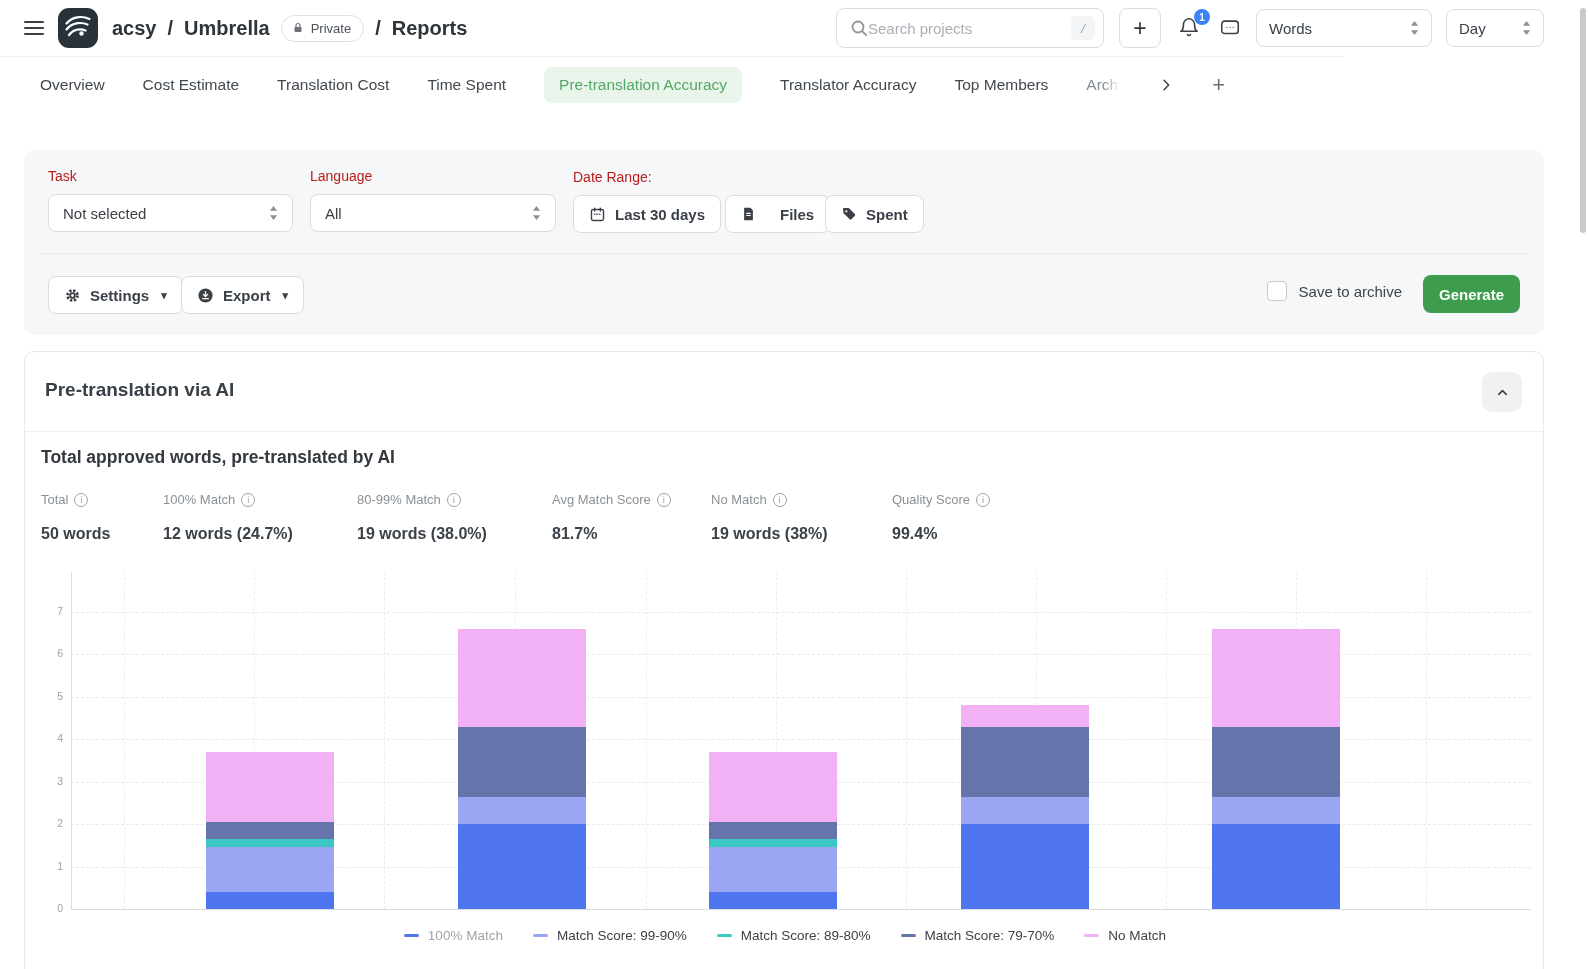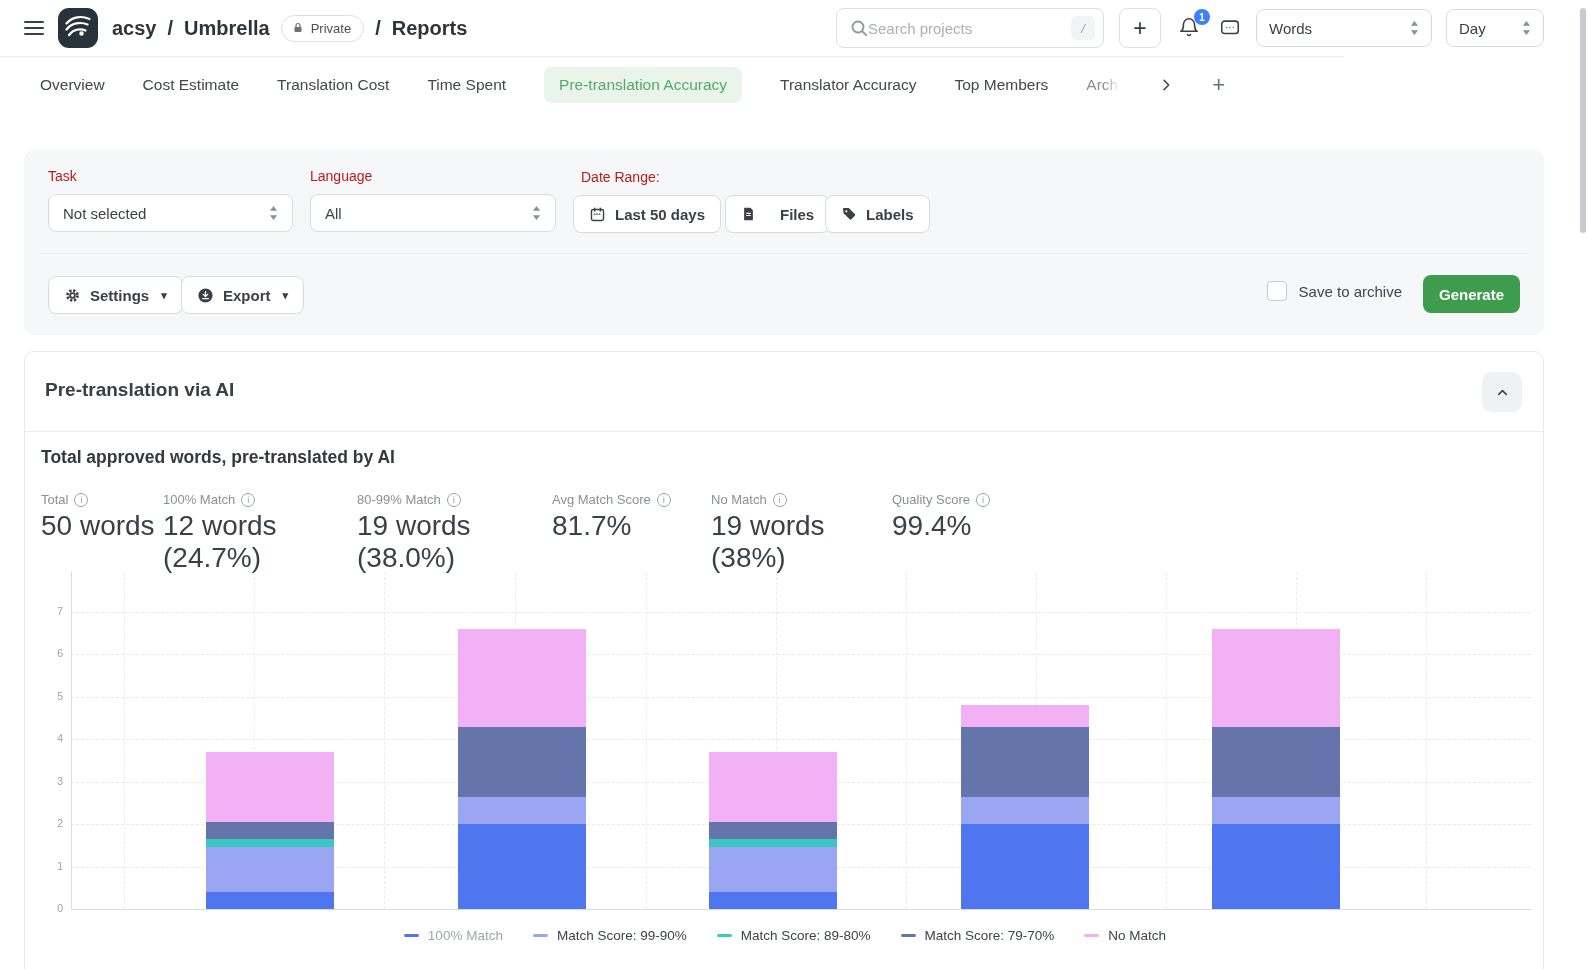--- a/index.html
+++ b/index.html
@@ -84,21 +84,21 @@
   .collapse-btn { position:absolute; right:21px; top:20px; width:40px; height:40px;
     background:#F0F1F2; border:none; border-radius:10px; display:flex; align-items:center;
     justify-content:center; cursor:pointer; }
   .mc-divider { position:absolute; left:0; right:0; top:79px; height:1px; background:#EDEEEF; }
   .mc-subtitle { position:absolute; left:16px; top:95px; font-size:17.5px; font-weight:700; color:#33393F; }
   .stats { position:absolute; left:16px; top:140px; display:flex; }
   .stat-label { font-size:13px; color:#8A9196; display:flex; align-items:center; gap:6px; }
   .info-i { width:14px; height:14px; border:1px solid #9CA2A7; border-radius:50%;
     font-size:9.5px; color:#9CA2A7; display:flex; align-items:center; justify-content:center;
     cursor:pointer; flex:0 0 auto; }
-  .stat-value { margin-top:3px; font-size:28px; font-weight:400; color:#3A4148; }
+  .stat-value { margin-top:18px; font-size:16px; font-weight:700; color:#3A4148; }
 
   
   .chart { position:absolute; left:0; top:220px; width:1520px; height:345px; }
   .ytick { position:absolute; width:38px; text-align:right; font-size:10.5px; color:#9CA2A7; }
   .hgrid { position:absolute; left:46px; right:14px; height:0; border-top:1px dashed #E7E9EB; }
   .vgrid { position:absolute; top:0; height:337px; width:0; border-left:1px dashed #EAECEE; }
   .yaxis { position:absolute; left:46px; top:0; height:337px; width:0; border-left:1px solid #D9DDE0; }
   .xaxis { position:absolute; left:46px; right:14px; top:337px; height:0; border-top:1px solid #D9DDE0; }
   .seg { position:absolute; width:128px; }
   .legend { position:absolute; left:0; top:576px; width:1520px; display:flex;
@@ -219,42 +219,42 @@
 
   <span class="f-label" style="left:286px; top:18px;">Language</span>
   <div class="f-select" style="left:286px; width:246px;">
     <span>All</span>
     <svg width="9" height="16" viewBox="0 0 10 18">
       <path d="M5 1 L9 6.5 L1 6.5 Z" fill="#8A9196"></path>
         <path d="M5 17 L9 11.5 L1 11.5 Z" fill="#8A9196"></path>
     </svg>
   </div>
 
-  <span class="f-label" style="left:549px; top:19px;margin-left:8px;">Date Range:</span>
+  <span class="f-label" style="left:549px; top:19px;">Date Range:</span>
   <div class="f-btn" style="left:549px;">
     <svg width="17" height="17" viewBox="0 0 24 24" fill="none" stroke="#3A4045" stroke-width="2" stroke-linecap="round">
       <rect x="3.5" y="5" width="17" height="15.5" rx="2.5"></rect>
       <path d="M8 3v4 M16 3v4"></path>
       <path d="M7.5 11.5h1 M11 11.5h1 M14.5 11.5h1" stroke-width="1.7"></path>
     </svg>
-    <span>Last 50 days</span>
+    <span>Last 30 days</span>
   </div>
   <div class="f-btn" style="left:701px;gap:24px;">
     <svg width="15" height="16" viewBox="0 0 24 24">
       <path d="M5 2h10l4 4v16H5z" fill="#3A4045"></path>
       <path d="M8.5 11h7 M8.5 14.5h7" stroke="#fff" stroke-width="1.7"></path>
     </svg>
     <span>Files</span>
   </div>
   <div class="f-btn" style="left:801px;">
     <svg width="16" height="16" viewBox="0 0 24 24">
       <path d="M3 4.5A1.5 1.5 0 0 1 4.5 3h7.2l9 9a2 2 0 0 1 0 2.8l-5 5a2 2 0 0 1-2.8 0l-9-9z" fill="#3A4045"></path>
       <circle cx="8" cy="8" r="1.7" fill="#F6F7F8"></circle>
     </svg>
-    <span>Labels</span>
+    <span>Spent</span>
   </div>
 
   <div class="f-divider"></div>
 
   <div class="f-btn btn-row2" style="left:24px;">
     <svg width="17" height="17" viewBox="0 0 24 24">
       <circle cx="12" cy="12" r="7" fill="none" stroke="#3A4045" stroke-width="4" stroke-dasharray="3.2 2.3"></circle>
       <circle cx="12" cy="12" r="4.6" fill="#3A4045"></circle>
         <circle cx="12" cy="12" r="2" fill="#fff"></circle>
     </svg>

